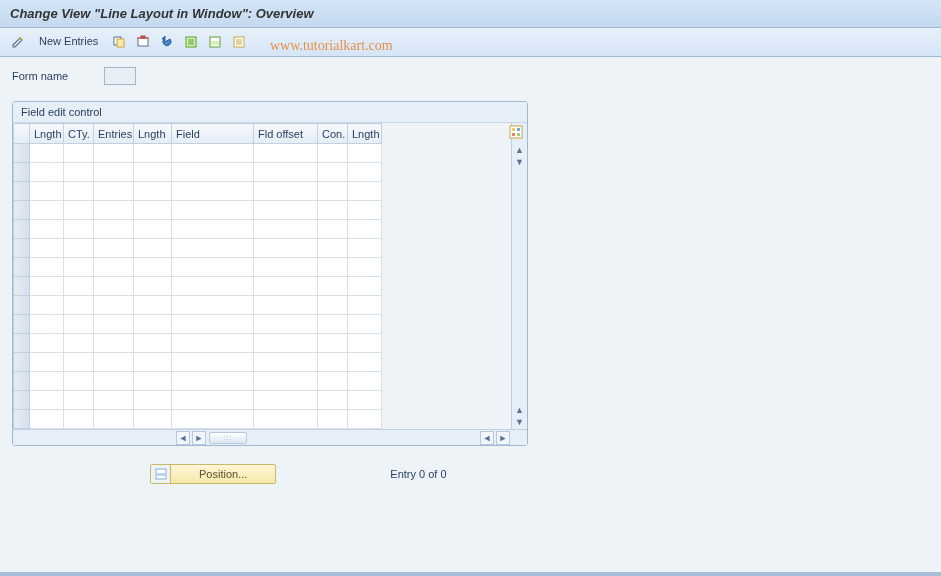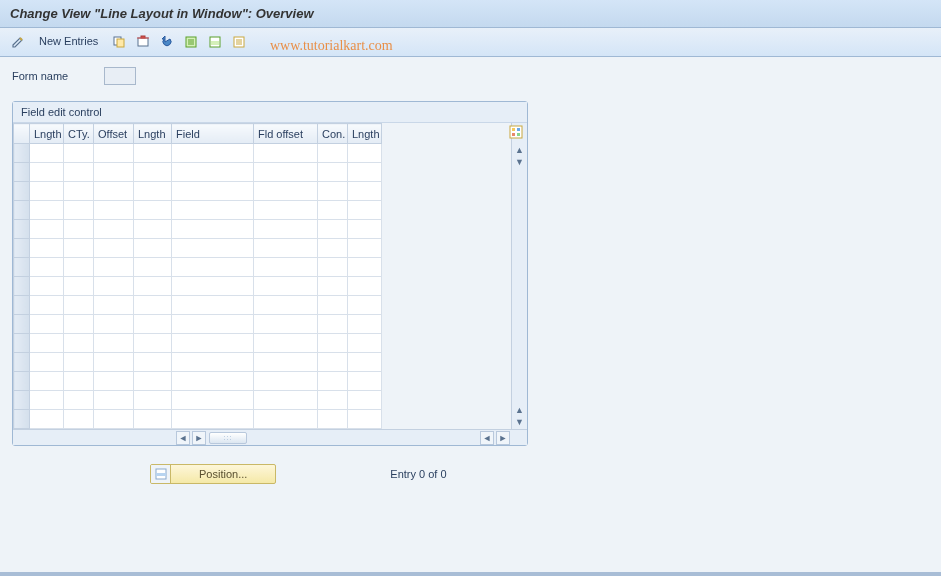--- a/index.html
+++ b/index.html
@@ -286,21 +286,21 @@
     <div class="panel-header">Field edit control</div>
 
     <div class="table-area">
       <div class="table-grid">
         <table>
           <thead>
             <tr>
               <th class="row-selector"></th>
               <th class="col-ptyp">Lngth</th>
               <th class="col-cty">CTy.</th>
-              <th class="col-offset">Offset</th>
+              <th class="col-offset">Entries</th>
               <th class="col-lngth">Lngth</th>
               <th class="col-field">Field</th>
               <th class="col-fldoffset">Fld offset</th>
               <th class="col-con">Con.</th>
               <th class="col-rule">Lngth</th>
               <th class="col-blank"></th>
             </tr>
           </thead>
           <tbody id="table-body">
               <tr>

